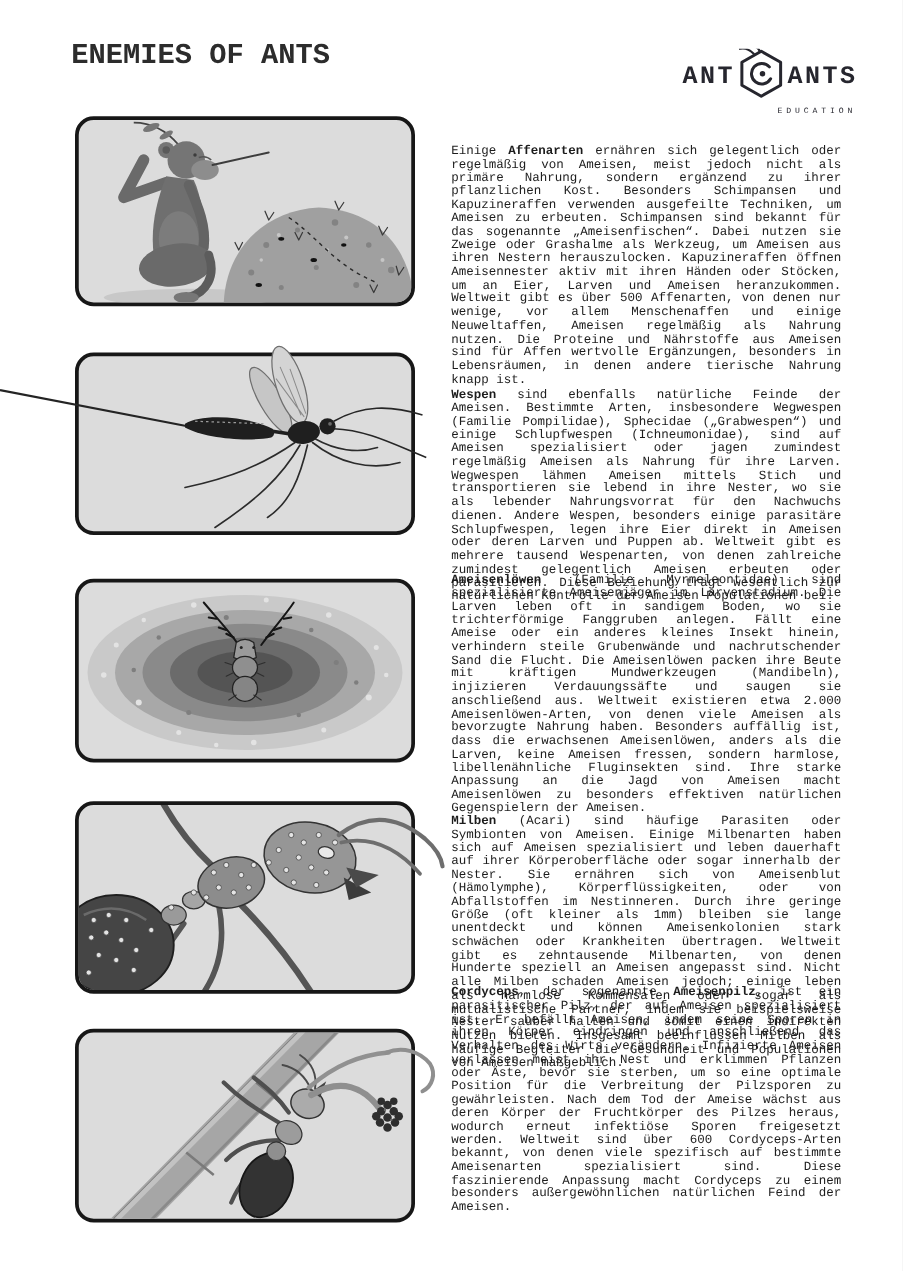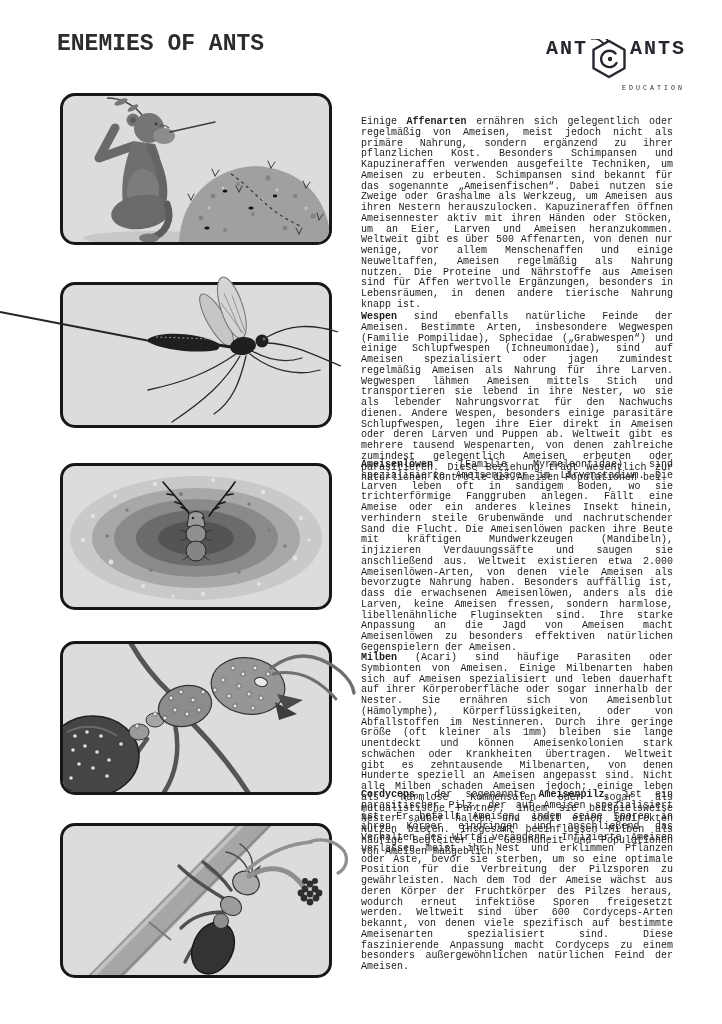--- a/index.html
+++ b/index.html
@@ -7,21 +7,21 @@
     position:relative; width:722px; height:1024px; margin:0 auto;
     background:#ffffff; overflow:hidden;
     font-family:Liberation Mono, monospace;
   }
   .page-title {
     position:absolute; left:57px; top:31px;
     font-size:23px; font-weight:bold; color:#2c2c2c; letter-spacing:0px;
   }
   
   .logo { position:absolute; left:546px; top:39px; color:#26262e; }
-  .logo-row { display:flex; gap:3px; }
+  .logo-row { display:flex; align-items:center; gap:3px; }
   .logo-word { font-size:20px; font-weight:bold; letter-spacing:2px; line-height:1; }
   .logo-edu { font-size:6.5px; letter-spacing:3.1px; text-align:right; margin-top:1px; padding-right:1px; }
   
   .frame {
     position:absolute; left:60px; width:272px; box-sizing:border-box;
     background:#dcdcdc; border:3px solid #171717; border-radius:15px;
     overflow:hidden; z-index:1;
   }
   #frame-apes      { top:93px;  height:152px; }
   #frame-wasp      { top:282px; height:146px; }

